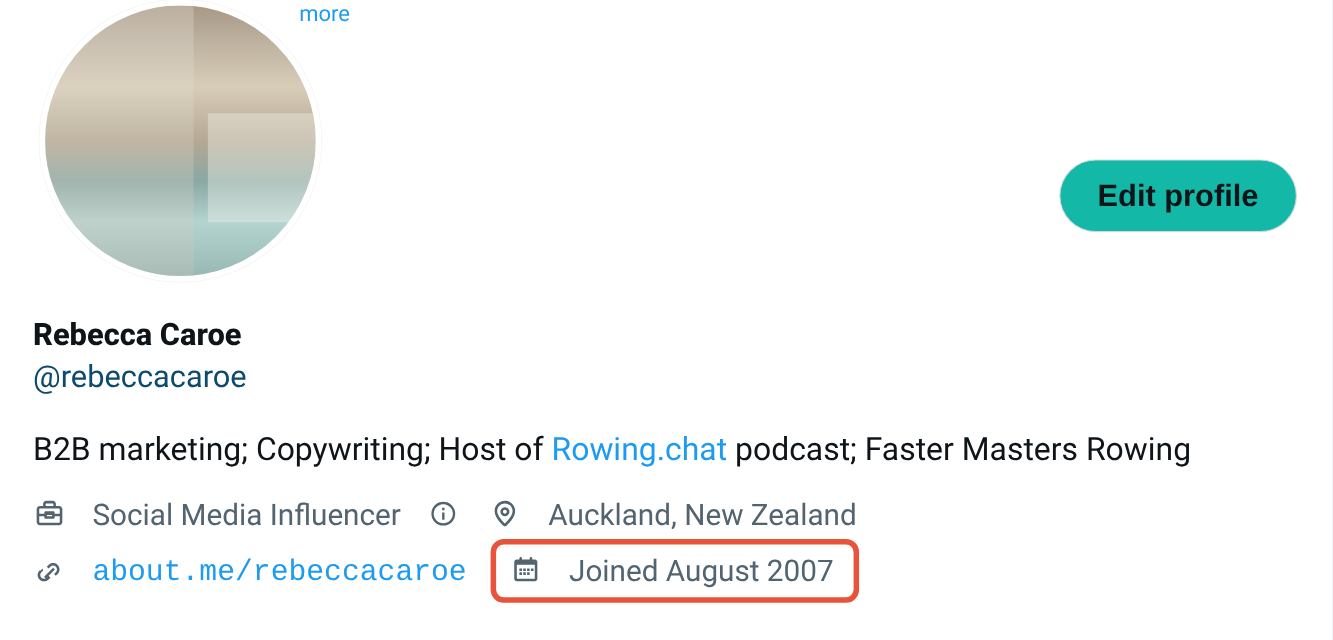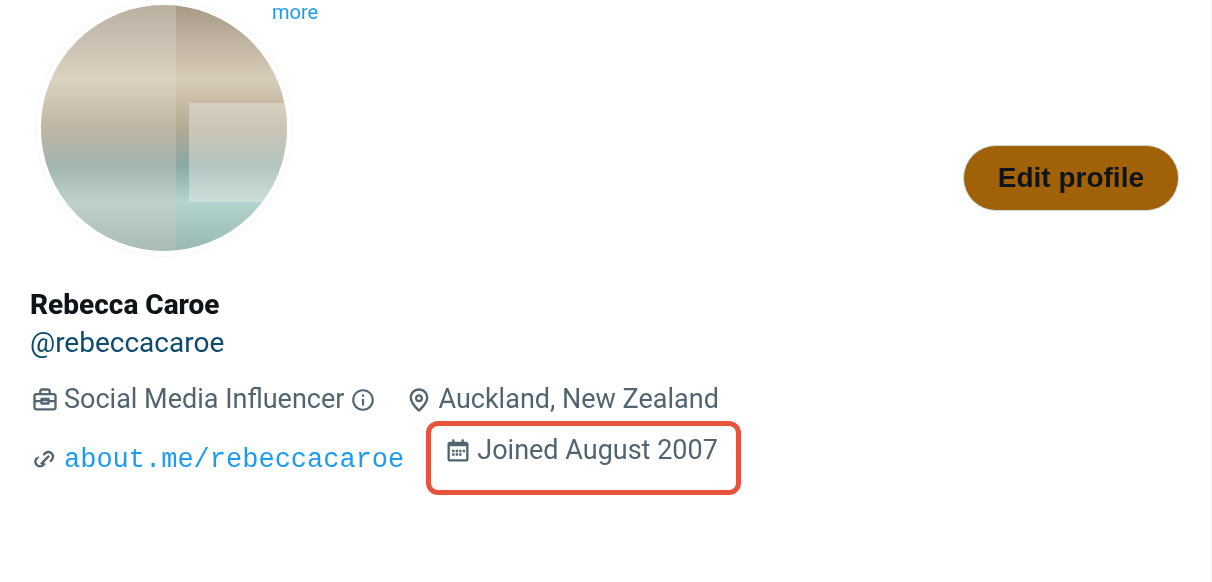--- a/index.html
+++ b/index.html
@@ -61,21 +61,21 @@
       background: #f0f0e8;
       opacity: 0.4;
     }
     .edit-profile-btn {
       position: absolute;
       top: 145px;
       right: 32px;
       padding: 16px 34px;
       border: 1px solid #cfd9de;
       border-radius: 999px;
-      background: #a16207;
+      background: #14b8a6;
       font-size: 28px;
       font-weight: 700;
       color: #0f1419;
       cursor: pointer;
     }
     .profile-info {
       position: absolute;
       top: 288px;
       left: 30px;
       right: 30px;
@@ -107,28 +107,28 @@
       display: flex;
       flex-wrap: wrap;
       align-items: center;
       gap: 8px;
       margin-top: 24px;
       font-size: 27px;
       color: #536471;
     }
     .meta-item {
       display: inline-flex;
-      align-items: flex-end;
-      gap: 4px;
+      align-items: flex-start;
+      gap: 24px;
       margin-right: 18px;
     }
     .meta-item.joined-highlight {
       border: 5px solid #e8533b;
       border-radius: 12px;
-      padding: 8px 18px 24px 12px;
+      padding: 8px 18px 8px 12px;
       margin-right: 18px;
       margin-left: -4px;
       margin-top: -4px;
     }
     .icon {
       display: inline-flex;
       align-items: center;
       justify-content: center;
       width: 30px;
       height: 30px;
@@ -168,20 +168,23 @@
     <div class="avatar-bg-left"></div>
     <div class="avatar-bg-right"></div>
   </div>
 
   <button class="edit-profile-btn">Edit profile</button>
 
   <div class="profile-info">
     <div class="display-name">Rebecca Caroe</div>
     <div class="username">@rebeccacaroe</div>
 
+    <div class="bio">
+      <span>B2B marketing; Copywriting; Host of </span><span class="link">Rowing.chat</span><span> podcast; Faster Masters Rowing</span>
+    </div>
 
     <div class="meta-row">
       <span class="meta-item">
         <span class="icon">
           <svg viewBox="0 0 24 24">
               <g>
                 <path d="M19.5 6H17V4.5C17 3.12 15.88 2 14.5 2h-5C8.12 2 7 3.12 7 4.5V6H4.5C3.12 6 2 7.12 2 8.5v10C2 19.88 3.12 21 4.5 21h15c1.38 0 2.5-1.12 2.5-2.5v-10C22 7.12 20.88 6 19.5 6zM9 4.5c0-.28.23-.5.5-.5h5c.28 0 .5.22.5.5V6H9V4.5zM20 18.5c0 .28-.22.5-.5.5h-15c-.27 0-.5-.22-.5-.5V14h4v1c0 .55.45 1 1 1h6c.55 0 1-.45 1-1v-1h4v4.5zM10 14v-1h4v1h-4zm10-2h-4v-1c0-.55-.45-1-1-1H9c-.55 0-1 .45-1 1v1H4V8.5c0-.28.23-.5.5-.5h15c.28 0 .5.22.5.5V12z"></path>
               </g>
             </svg>
         </span>

